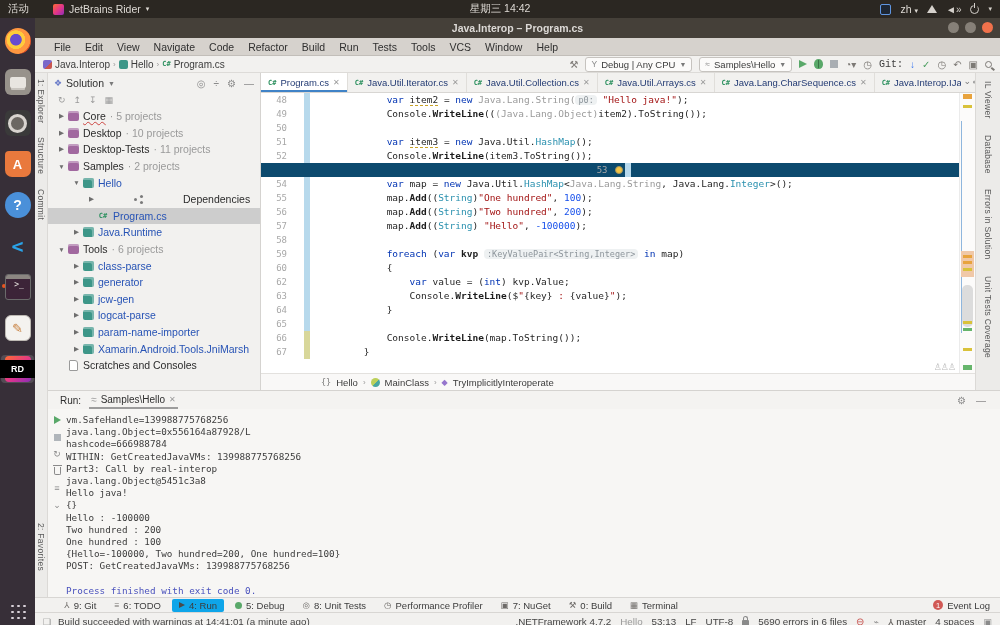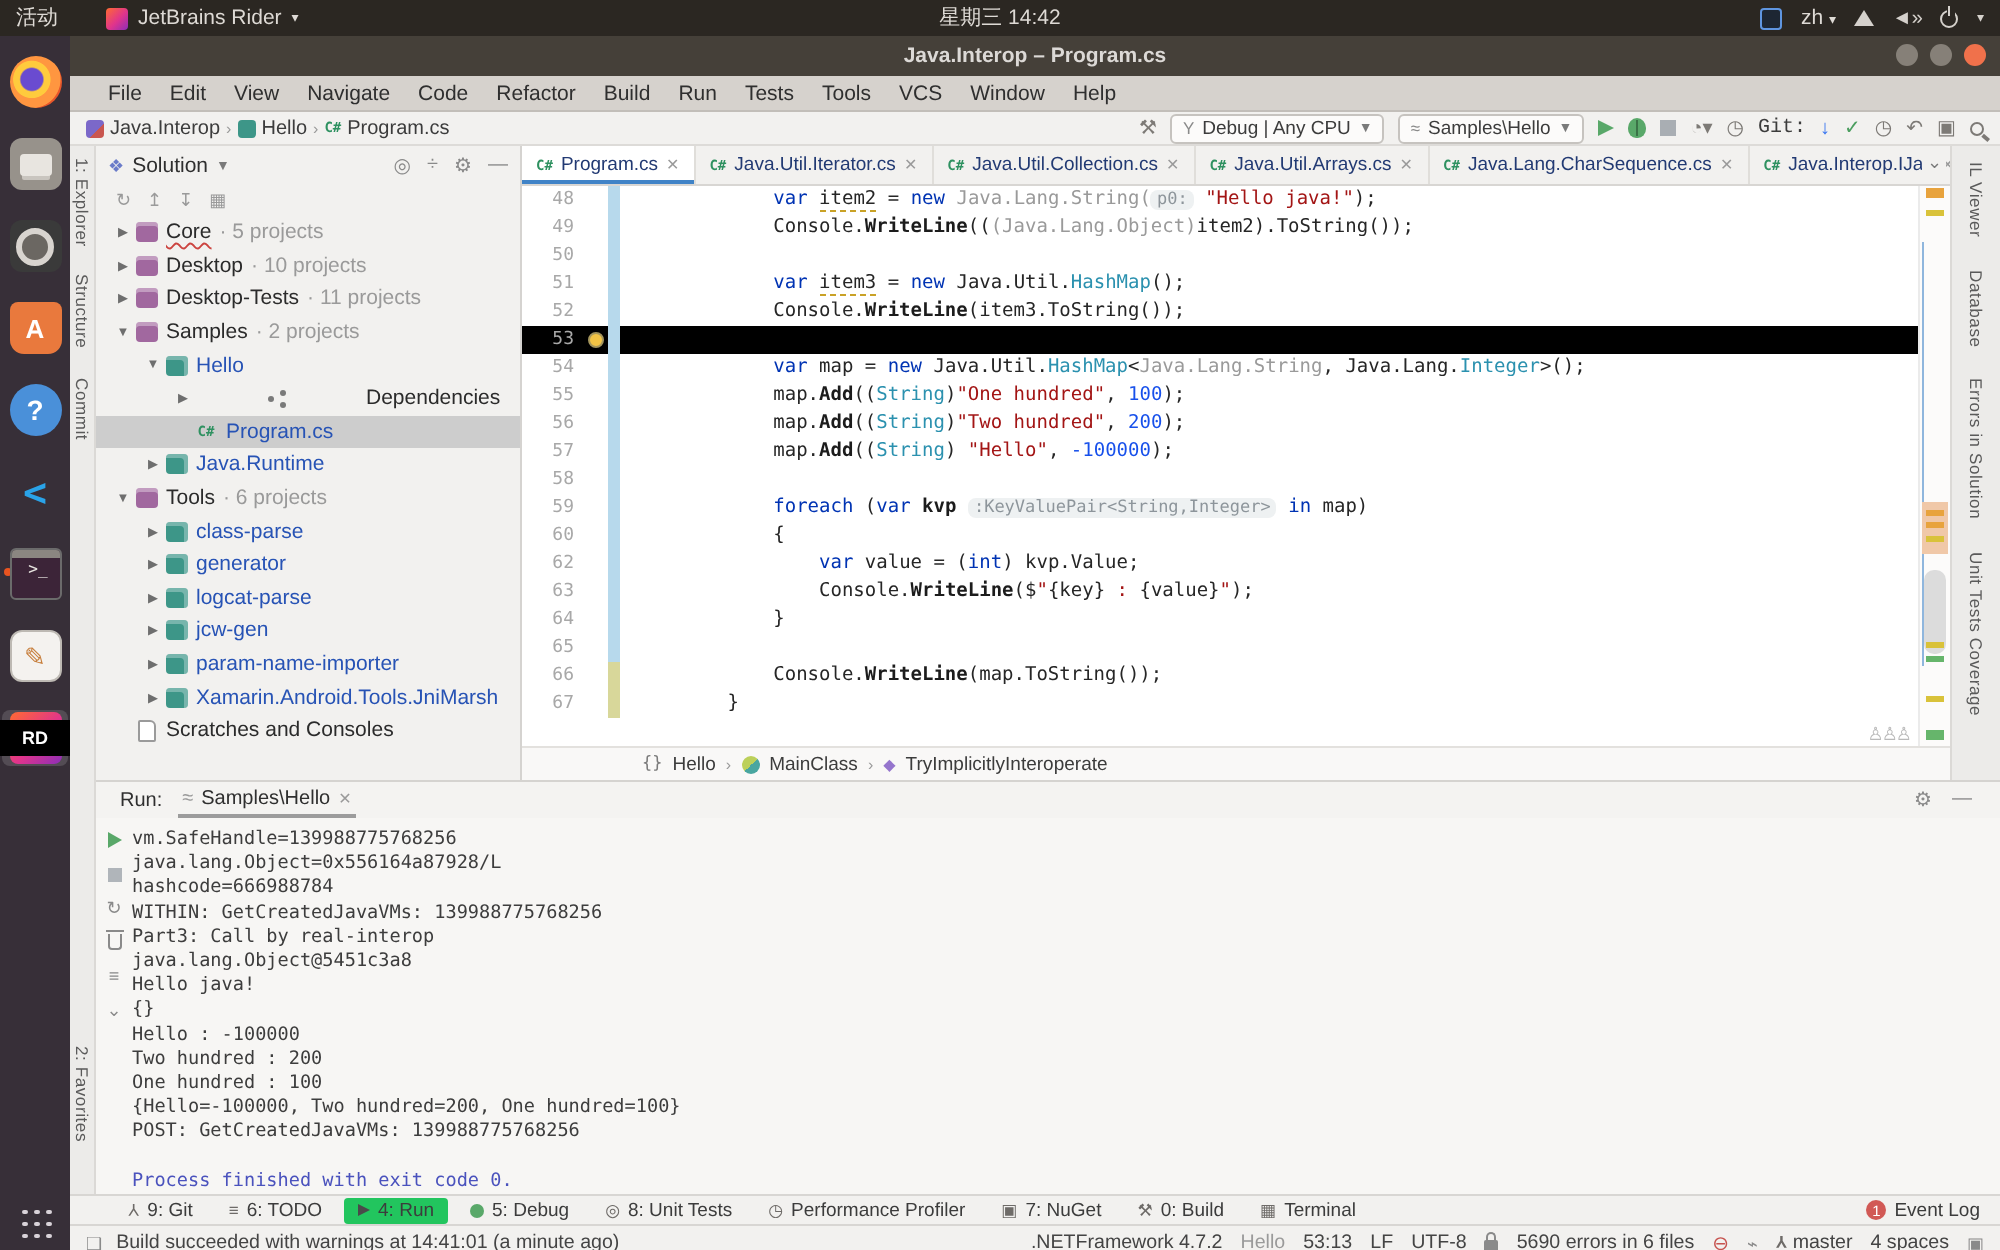--- a/index.html
+++ b/index.html
@@ -102,21 +102,21 @@
   .edcol { flex:1; min-width:0; display:flex; flex-direction:column; background:#fff; }
   .tabstrip { height:20px; flex:0 0 20px; background:#f2f1ef; border-bottom:1px solid #d8d6d3; display:flex; overflow:hidden; position:relative; }
   .tab { display:flex; align-items:center; gap:4px; padding:0 7px; font-size:9.5px; color:#223a73; border-right:1px solid #e0deda; white-space:nowrap; }
   .tab .csic { font-size:7px; font-weight:bold; color:#2e9160; font-family:"DejaVu Sans Mono",monospace; }
   .tab .x { color:#9a9a9a; font-size:8px; }
   .tab.active { background:#fff; box-shadow:inset 0 -2px 0 #4083c7; }
   .tab-more { position:absolute; right:2px; top:3px; color:#7a7a7a; font-size:9px; background:#f2f1ef; padding:0 2px; }
   .edbody { flex:1; display:flex; position:relative; min-height:0; }
   .codearea { flex:1; padding-top:0; min-width:0; }
   .cl { display:flex; height:14px; line-height:14px; font-family:"DejaVu Sans Mono",monospace; font-size:9.5px; }
-  .cl.caret { background:#000000; }
+  .cl.caret { background:#0c4a6e;justify-content:center; }
   .ln { width:30px; flex:0 0 30px; text-align:right; color:#a8a8a8; padding-right:4px; font-size:9px; }
   .bulbslot { width:13px; flex:0 0 13px; position:relative; }
   .bulbslot.bulb::before { content:""; position:absolute; left:3px; top:3px; width:6px; height:6px; border-radius:50%; background:#f3c445; border:1px solid #a5965c; }
   .cb { width:6px; flex:0 0 6px; margin-right:8px; }
   .cb.b { background:#b7d9ec; } .cb.o { background:#d8d79a; }
   .codet { white-space:pre; }
   .tk-k { color:#0033b3; } .tk-t { color:#2b91af; } .tk-s { color:#a31515; }
   .tk-n { color:#1750eb; } .tk-d { color:#9a9a9a; } .tk-p { color:#262626; }
   .tk-m { color:#1c1c1c; font-weight:bold; }
   .tk-w { color:#262626; border-bottom:1px dashed #c9a227; }
@@ -148,21 +148,21 @@
   .rg .i-play2 { width:0; height:0; border-top:4px solid transparent; border-bottom:4px solid transparent; border-left:7px solid #59a869; }
   .rg .i-stop2 { width:7px; height:7px; background:#b0b5ba; }
   .i-trash { width:7px; height:8px; border:1px solid #8a8a8a; border-top:none; border-radius:0 0 2px 2px; position:relative; }
   .i-trash::before { content:""; position:absolute; top:-2px; left:-2px; width:9px; height:1px; background:#8a8a8a; }
   .console { flex:1; font-family:"DejaVu Sans Mono",monospace; font-size:9.3px; color:#3d3d3d; line-height:12.2px; padding-top:5px; white-space:pre; min-width:0; }
   .console .exit { color:#4a52bd; }
 
   
   .bstripe { flex:0 0 15px; background:#f2f1ef; border-top:1px solid #d8d6d3; display:flex; align-items:center; padding-left:22px; gap:4px; font-size:9.5px; color:#3c3c3c; }
   .bitem { display:flex; align-items:center; gap:4px; padding:1px 7px; border-radius:2px; }
-  .bitem.active { background:#22c55e; }
+  .bitem.active { background:#0ea5e9; }
   .bitem .bico { font-size:8.5px; color:#6e6b68; }
   .bitem .bico.greenb { width:7px; height:7px; background:#59a869; border-radius:50%; }
   .bitem .bico.playb { width:0; height:0; border-top:3.5px solid transparent; border-bottom:3.5px solid transparent; border-left:6px solid #4a4a4a; }
   .eventlog { margin-left:auto; margin-right:10px; display:flex; align-items:center; gap:4px; }
   .badge { width:10px; height:10px; border-radius:50%; background:#d15955; color:#fff; font-size:7.5px; display:flex; align-items:center; justify-content:center; }
 
   
   .statusbar { flex:0 0 18px; background:#f2f1ef; border-top:1px solid #d8d6d3; display:flex; align-items:center; padding:0 8px; font-size:9.8px; color:#444; gap:9px; }
   .sb-left { display:flex; align-items:center; gap:7px; }
   .sb-right { margin-left:auto; display:flex; align-items:center; gap:9px; }
@@ -410,28 +410,28 @@
                 <span class="ticon">
                   <span class="ti-project"></span>
                 </span>
                 <span class="tlabel">generator</span>
               </div>
               <div class="trow blue" style="padding-left: 23px;">
                 <span class="arrow">▶</span>
                 <span class="ticon">
                   <span class="ti-project"></span>
                 </span>
+                <span class="tlabel">jcw-gen</span>
+              </div>
+              <div class="trow blue" style="padding-left: 23px;">
+                <span class="arrow">▶</span>
+                <span class="ticon">
+                  <span class="ti-project"></span>
+                </span>
                 <span class="tlabel">logcat-parse</span>
-              </div>
-              <div class="trow blue" style="padding-left: 23px;">
-                <span class="arrow">▶</span>
-                <span class="ticon">
-                  <span class="ti-project"></span>
-                </span>
-                <span class="tlabel">jcw-gen</span>
               </div>
               <div class="trow blue" style="padding-left: 23px;">
                 <span class="arrow">▶</span>
                 <span class="ticon">
                   <span class="ti-project"></span>
                 </span>
                 <span class="tlabel">param-name-importer</span>
               </div>
               <div class="trow blue" style="padding-left: 23px;">
                 <span class="arrow">▶</span>

